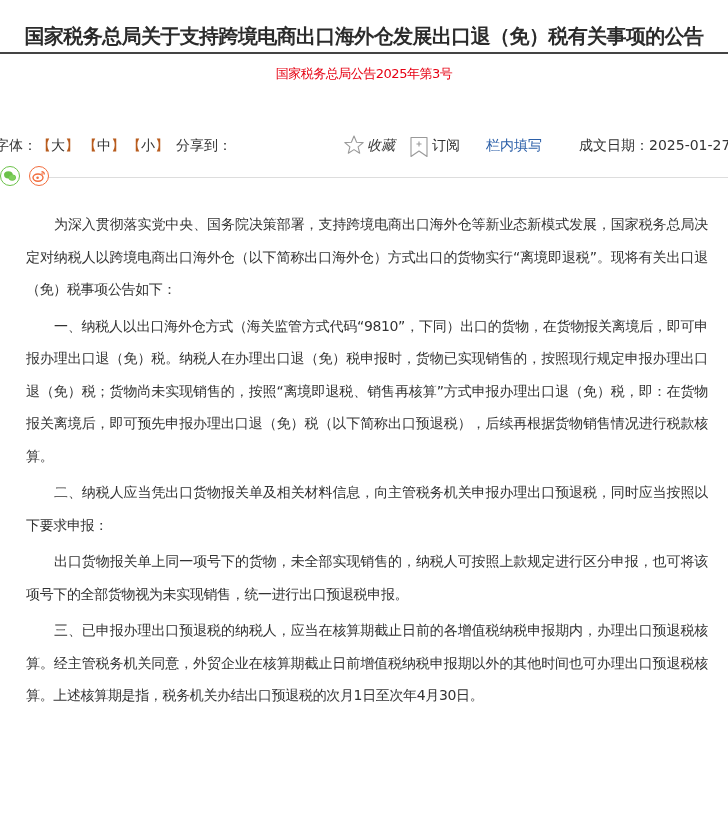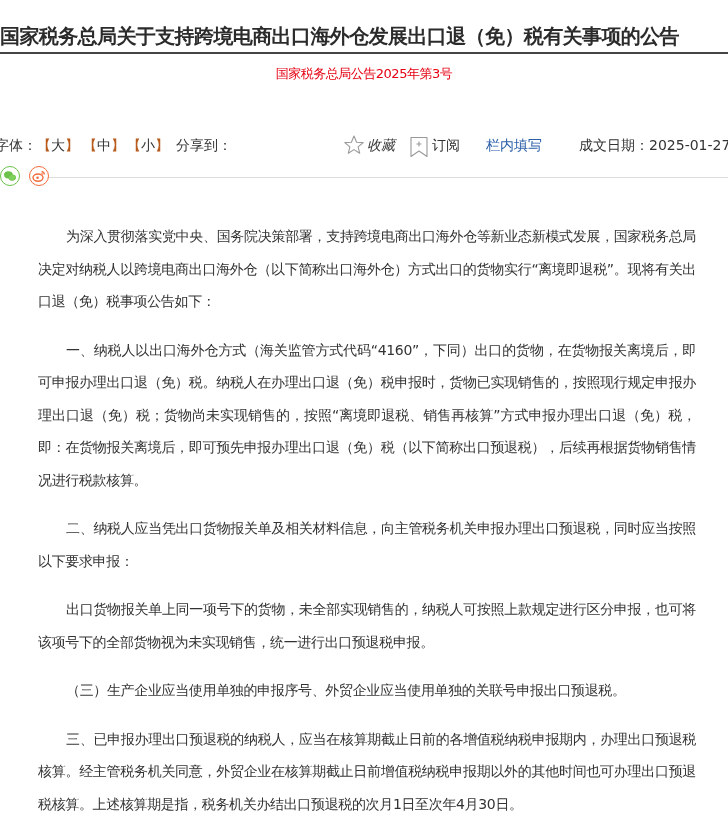--- a/index.html
+++ b/index.html
@@ -12,21 +12,21 @@
     height: 832px;
     overflow: hidden;
     position: relative;
     font-family: "DejaVu Sans", "Liberation Sans", sans-serif;
     color: #333333;
   }
   .title {
     position: absolute;
     left: 0;
     top: 8px;
-    width: 628px;
+    width: 728px;
     text-align: center;
     font-size: 20px;
     font-weight: bold;
     color: #2b2b2b;
     letter-spacing: -0.6px;
     white-space: nowrap;
     line-height: 30px;
   }
   .title-rule {
     position: absolute;
@@ -144,21 +144,21 @@
     position: absolute;
     left: 22px;
     top: 204px;
     width: 690px;
     font-size: 14px;
     color: #333;
     line-height: 32.5px;
     letter-spacing: -0.35px;
   }
   .body-text p {
-    margin: 16px;
+    margin: 4px;
     text-indent: 28px;
     text-align: justify;
   }
 </style>
 </head>
 <body>
 
 <h1 class="title">国家税务总局关于支持跨境电商出口海外仓发展出口退（免）税有关事项的公告</h1>
 <div class="title-rule"></div>
 <div class="doc-number">国家税务总局公告2025年第3号</div>
@@ -209,18 +209,17 @@
   <svg width="14" height="14" viewBox="0 0 14 14">
     <ellipse cx="6" cy="8.6" rx="5" ry="3.6" fill="none" stroke="#f26d3d" stroke-width="1.4"></ellipse>
     <circle cx="5.6" cy="8.8" r="1.3" fill="#f26d3d"></circle>
     <path d="M9.5 2.6 A3 3 0 0 1 12.4 5.6" fill="none" stroke="#f26d3d" stroke-width="1.2"></path>
     <path d="M9.4 4.3 A1.4 1.4 0 0 1 10.8 5.7" fill="none" stroke="#f26d3d" stroke-width="1"></path>
   </svg>
 </div>
 
 <div class="body-text">
   <p>为深入贯彻落实党中央、国务院决策部署，支持跨境电商出口海外仓等新业态新模式发展，国家税务总局决定对纳税人以跨境电商出口海外仓（以下简称出口海外仓）方式出口的货物实行“离境即退税”。现将有关出口退（免）税事项公告如下：</p>
-  <p>一、纳税人以出口海外仓方式（海关监管方式代码“4160”，下同）出口的货物，在货物报关离境后，即可申报办理出口退（免）税。纳税人在办理出口退（免）税申报时，货物已实现销售的，按照现行规定申报办理出口退（免）税；货物尚未实现销售的，按照“离境即退税、销售再核算”方式申报办理出口退（免）税，即：在货物报关离境后，即可预先申报办理出口退（免）税（以下简称出口预退税），后续再根据货物销售情况进行税款核算。</p>
+  <p>一、纳税人以出口海外仓方式（海关监管方式代码“9810”，下同）出口的货物，在货物报关离境后，即可申报办理出口退（免）税。纳税人在办理出口退（免）税申报时，货物已实现销售的，按照现行规定申报办理出口退（免）税；货物尚未实现销售的，按照“离境即退税、销售再核算”方式申报办理出口退（免）税，即：在货物报关离境后，即可预先申报办理出口退（免）税（以下简称出口预退税），后续再根据货物销售情况进行税款核算。</p>
   <p>二、纳税人应当凭出口货物报关单及相关材料信息，向主管税务机关申报办理出口预退税，同时应当按照以下要求申报：</p>
   <p>出口货物报关单上同一项号下的货物，未全部实现销售的，纳税人可按照上款规定进行区分申报，也可将该项号下的全部货物视为未实现销售，统一进行出口预退税申报。</p>
-  <p>（三）生产企业应当使用单独的申报序号、外贸企业应当使用单独的关联号申报出口预退税。</p>
   <p>三、已申报办理出口预退税的纳税人，应当在核算期截止日前的各增值税纳税申报期内，办理出口预退税核算。经主管税务机关同意，外贸企业在核算期截止日前增值税纳税申报期以外的其他时间也可办理出口预退税核算。上述核算期是指，税务机关办结出口预退税的次月1日至次年4月30日。</p>
 </div>
 
 </body></html>

